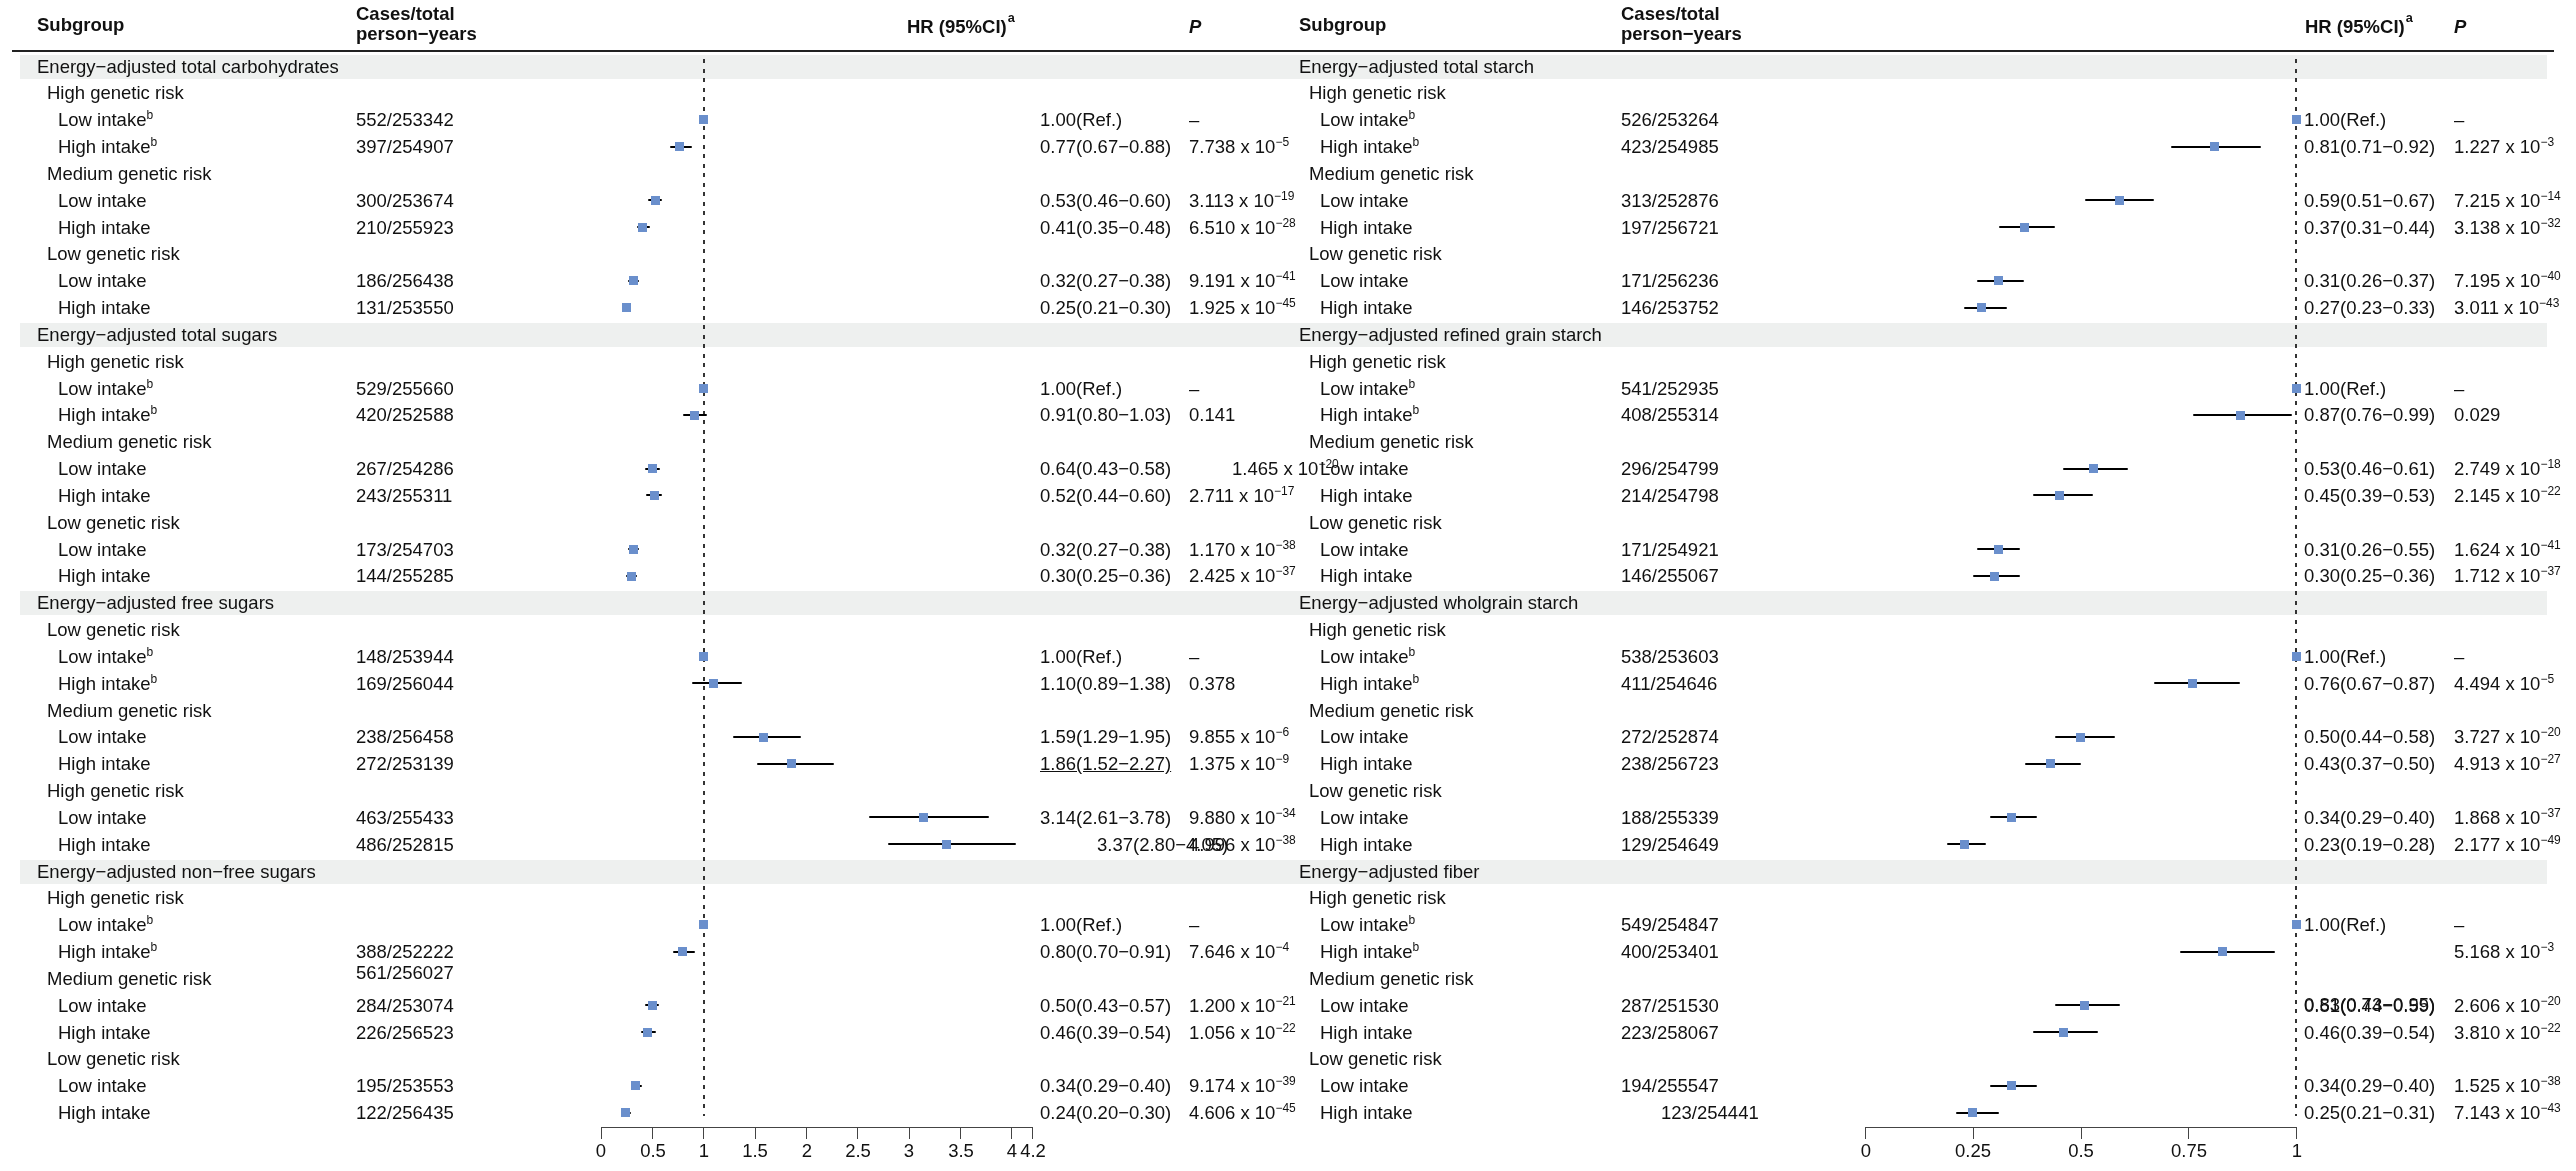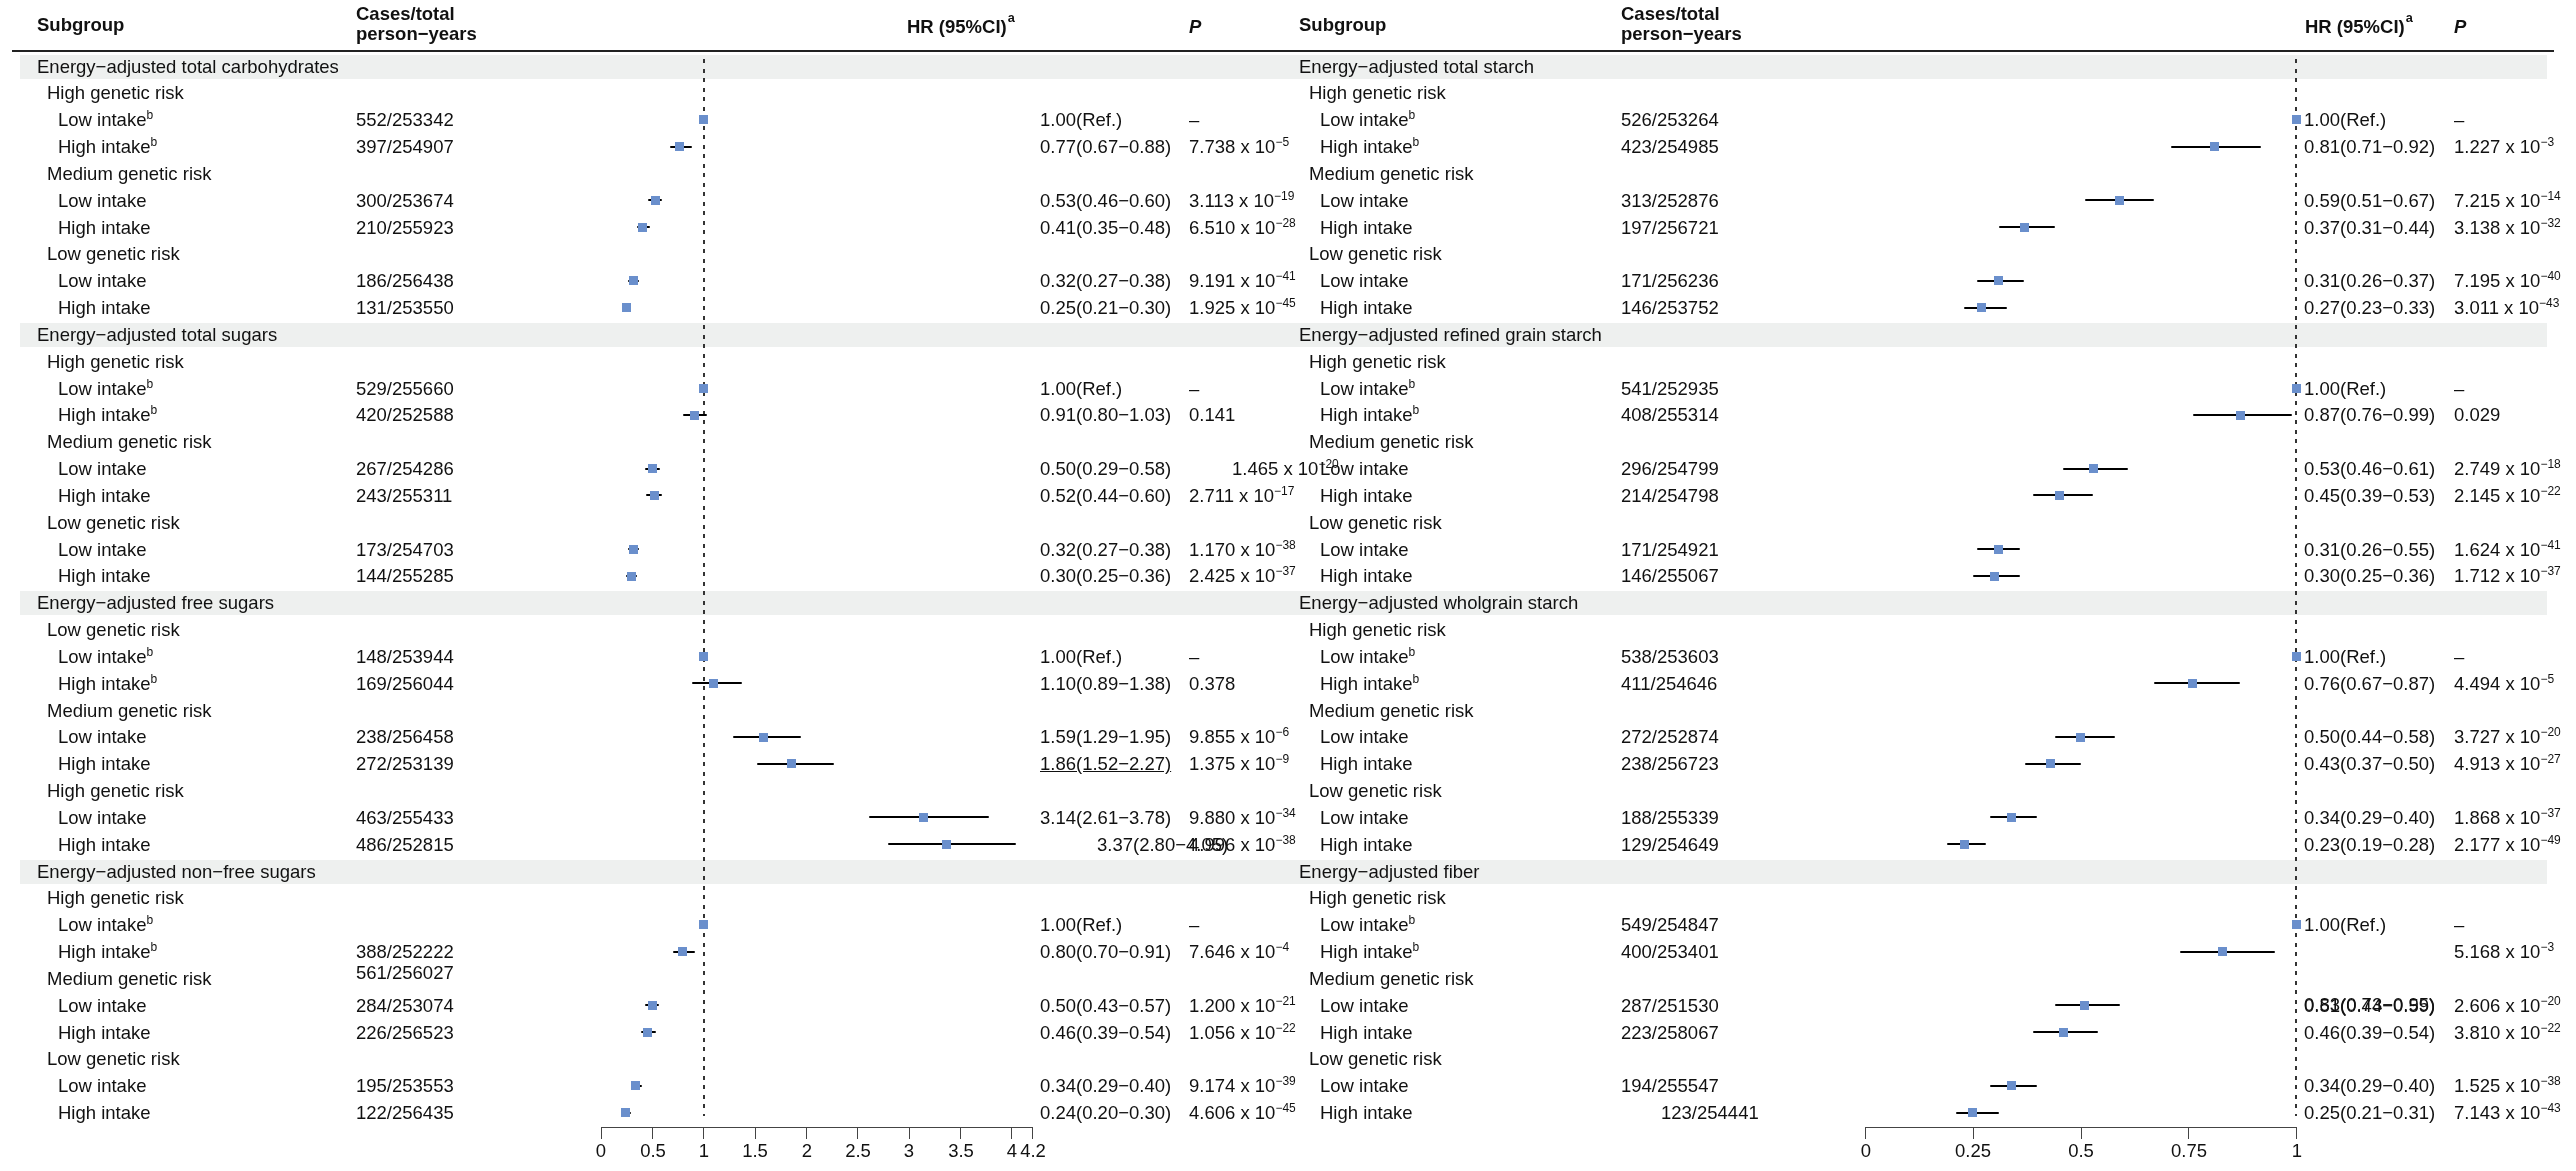--- a/index.html
+++ b/index.html
@@ -116,21 +116,21 @@
         <div class="mk" style="left: 690px; top: 411px; background: rgb(106, 143, 204);"></div>
         <div class="abs txt" style="left: 1040px; top: 404px;">0.91(0.80−1.03)</div>
         <div class="abs txt" style="left: 1189px; top: 404px;"><span>0.141</span></div>
       </div>
       <div class="abs txt" style="left: 47px; top: 431px;">Medium genetic risk</div>
       <div style="position: absolute; left: 0px; top: 0px;">
         <div class="abs txt" style="left: 58px; top: 458px;"><span>Low intake</span></div>
         <div class="abs txt" style="left: 356px; top: 458px;">267/254286</div>
         <div class="ci" style="left: 645px; width: 15.4px; top: 468px; background: rgb(0, 0, 0);"></div>
         <div class="mk" style="left: 648px; top: 464px; background: rgb(106, 143, 204);"></div>
-        <div class="abs txt" style="left: 1040px; top: 458px;">0.50(0.29−0.58)</div>
+        <div class="abs txt" style="left: 1040px; top: 458px;">0.64(0.43−0.58)</div>
         <div class="abs txt" style="left: 1189px; top: 458px; margin-left: 43px;"><span>1.465 x 10</span><span class="row-sup">−20</span></div>
       </div>
       <div style="position: absolute; left: 0px; top: 0px;">
         <div class="abs txt" style="left: 58px; top: 485px;"><span>High intake</span></div>
         <div class="abs txt" style="left: 356px; top: 485px;">243/255311</div>
         <div class="ci" style="left: 646px; width: 16.4px; top: 494px; background: rgb(0, 0, 0);"></div>
         <div class="mk" style="left: 650px; top: 491px; background: rgb(106, 143, 204);"></div>
         <div class="abs txt" style="left: 1040px; top: 485px;">0.52(0.44−0.60)</div>
         <div class="abs txt" style="left: 1189px; top: 485px;"><span>2.711 x 10</span><span class="row-sup">−17</span></div>
       </div>

